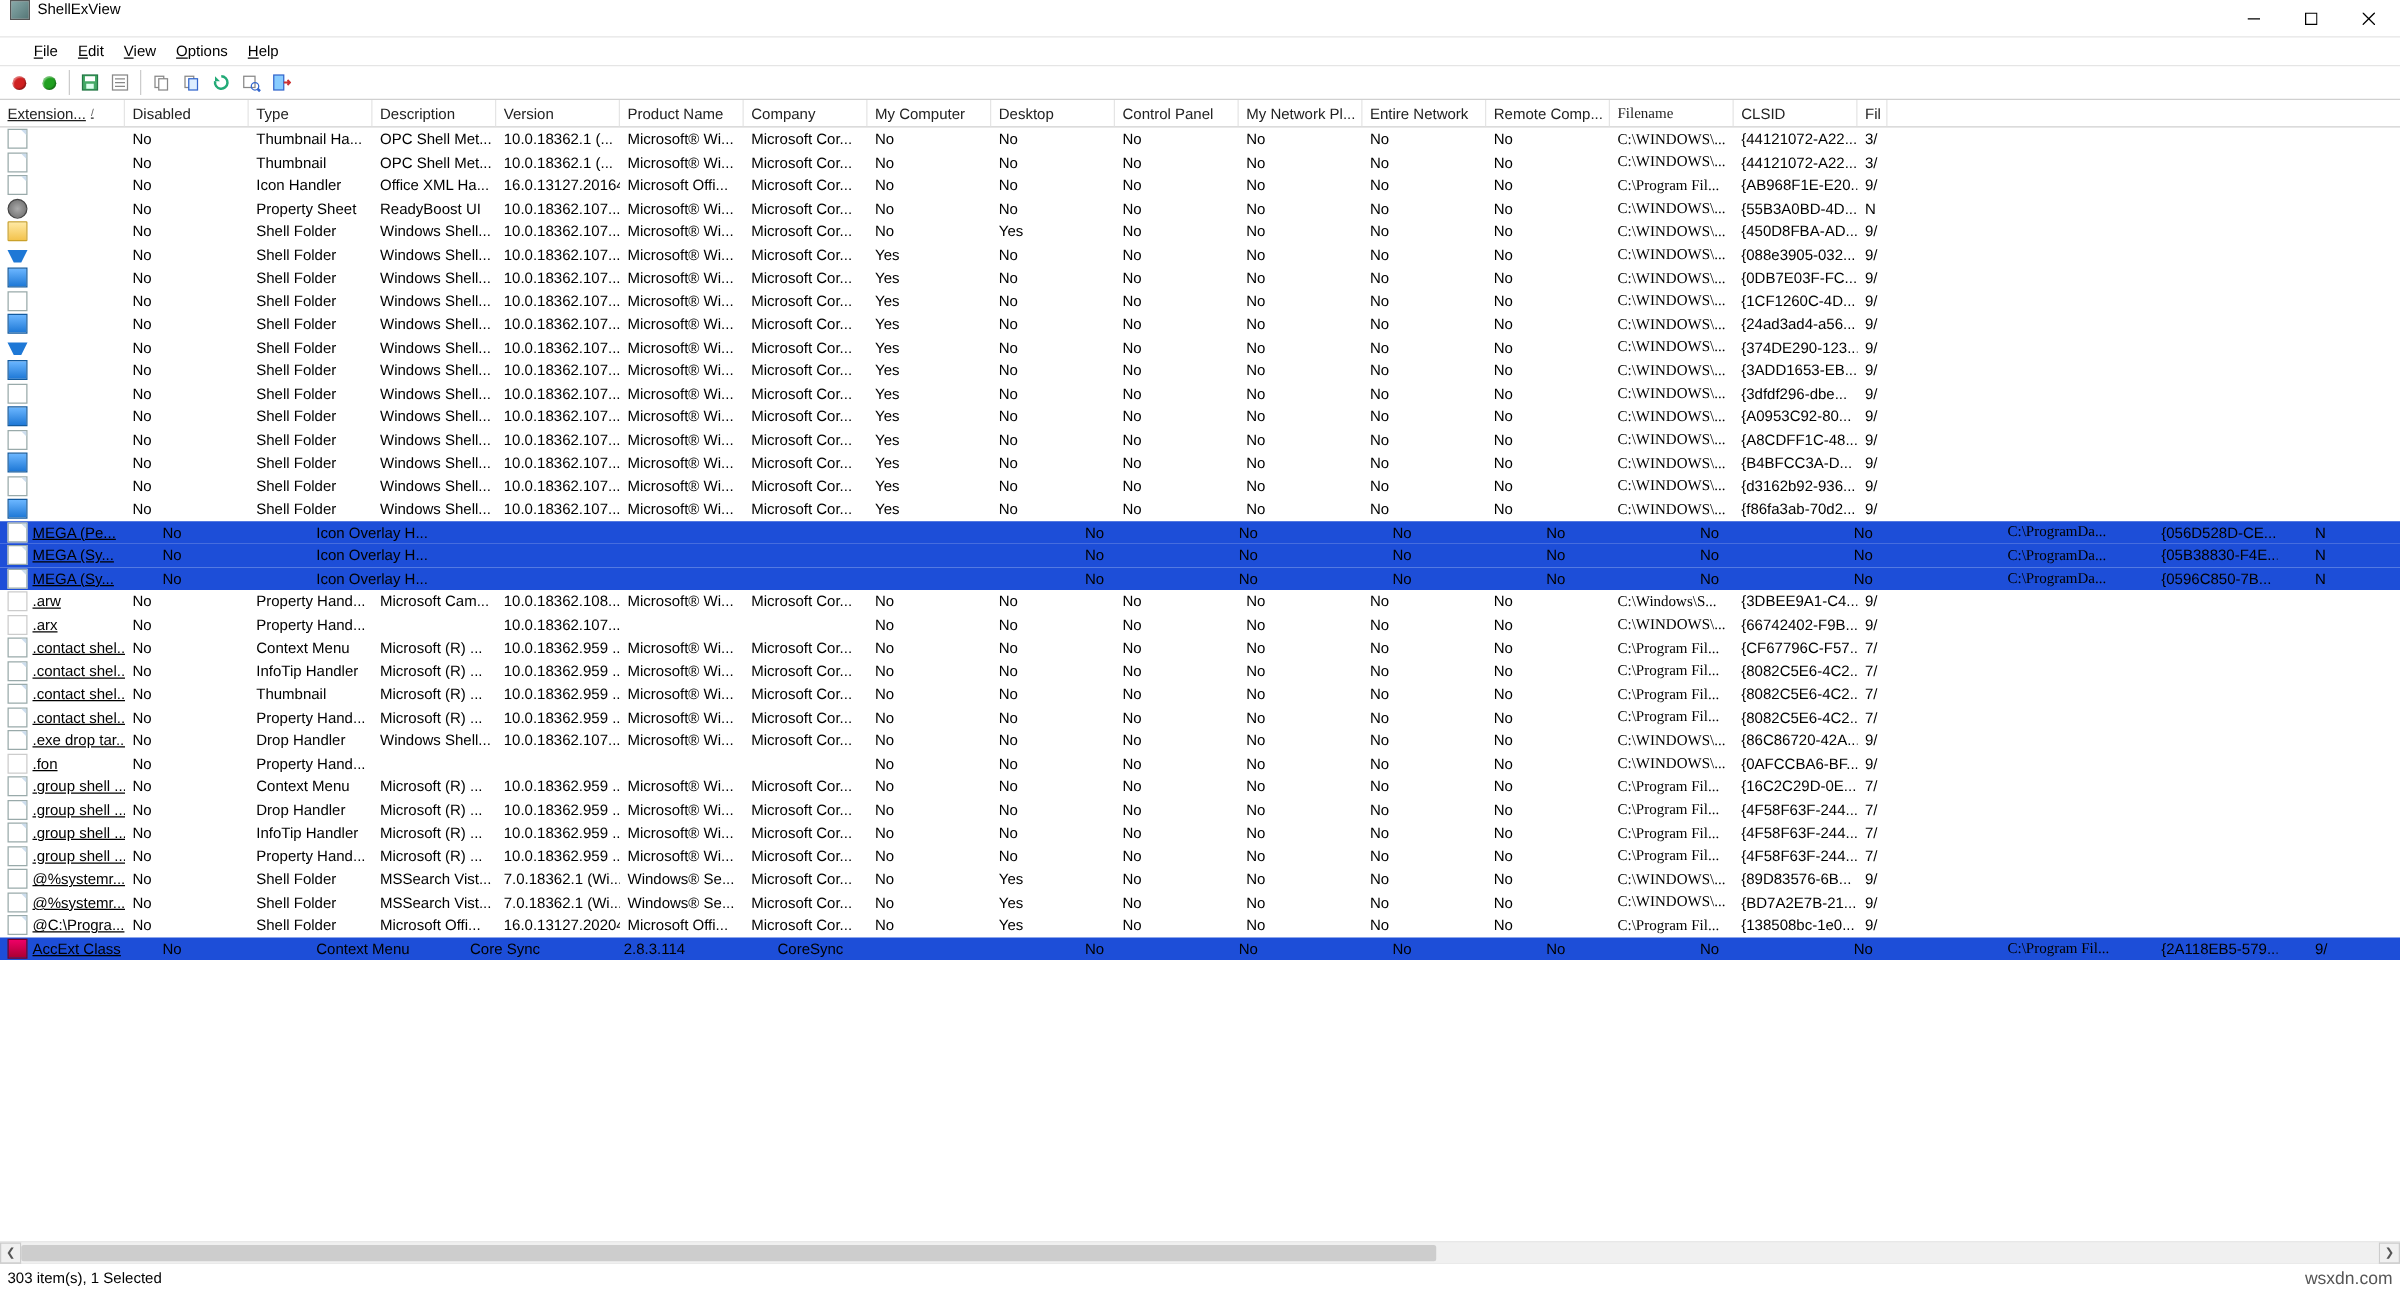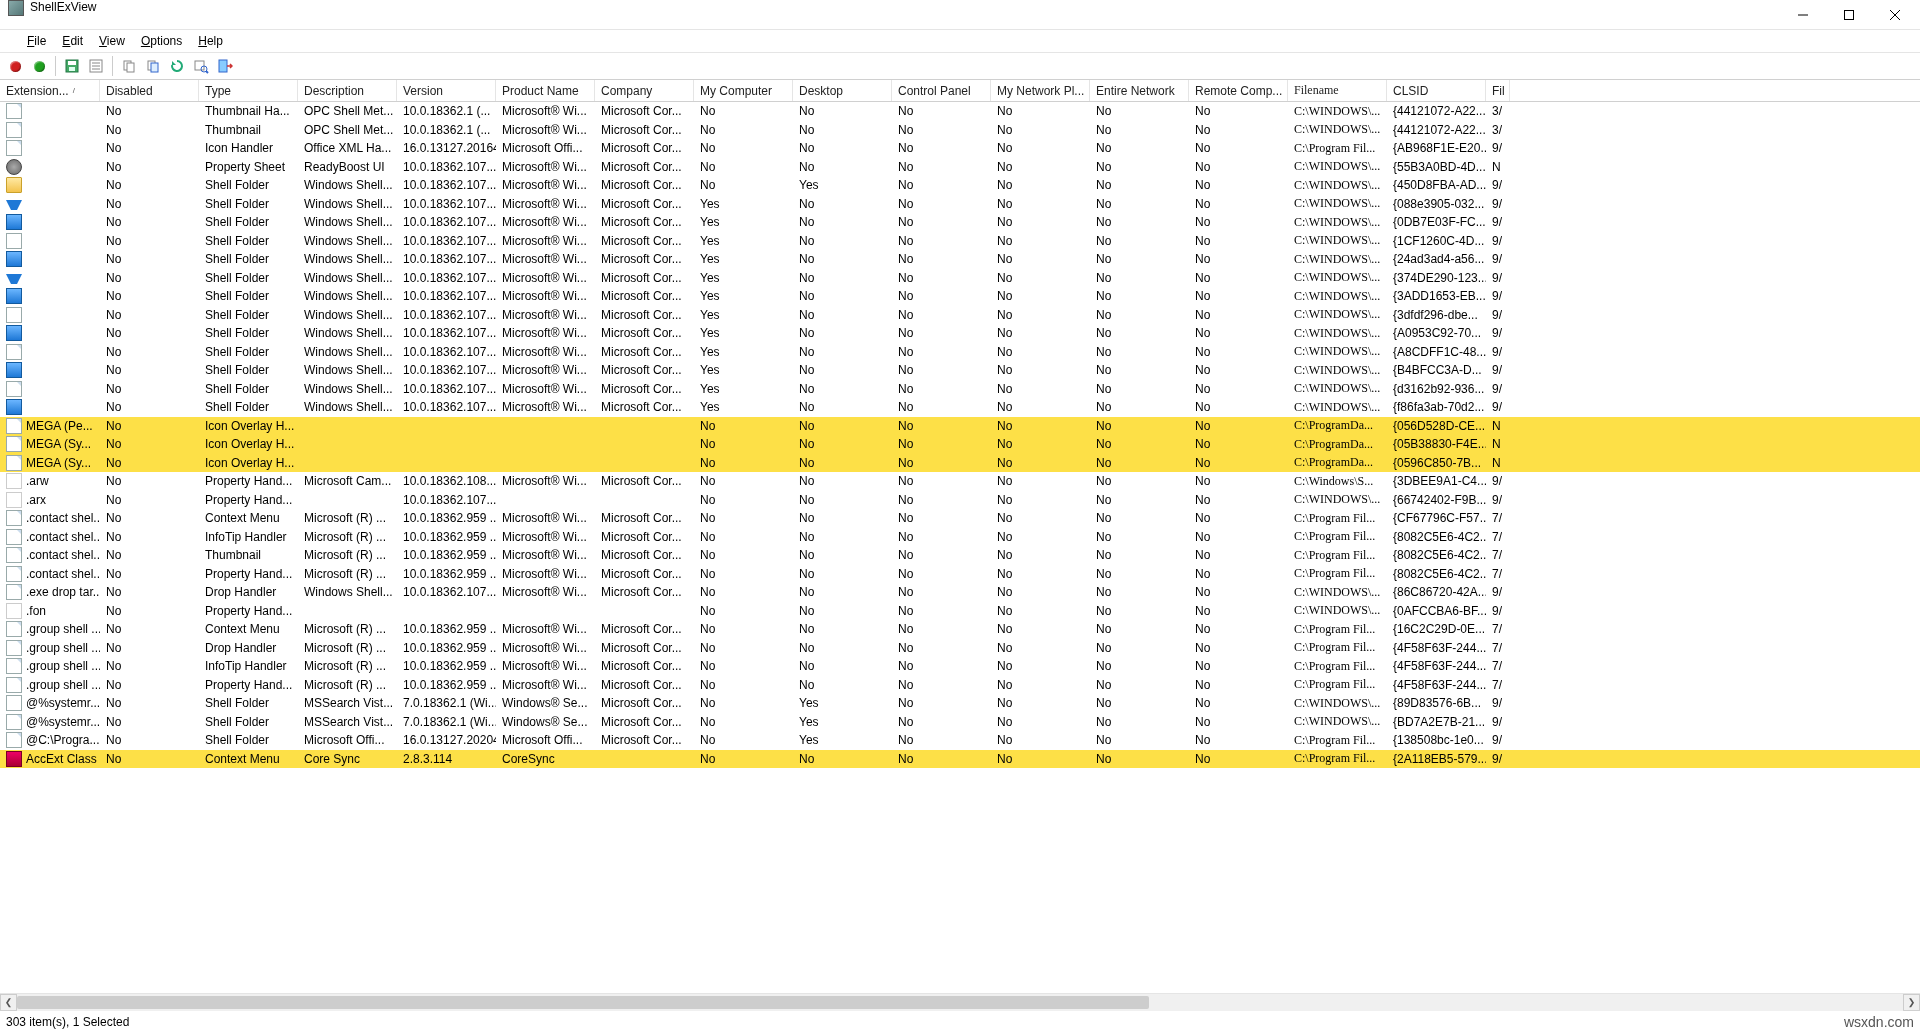--- a/index.html
+++ b/index.html
@@ -28,26 +28,26 @@
 .ticon { width: 16px; height: 16px; }
 
 
 .grid-wrap { flex: 1; display: flex; flex-direction: column; min-height: 0; }
 .grid { flex: 1; overflow: hidden; position: relative; }
 .ghead { display: flex; height: 22px; border-bottom: 1px solid #d0d0d0; background: #fff; }
 .gh { display: flex; align-items: center; padding: 0 6px; border-right: 1px solid #e5e5e5; white-space: nowrap; overflow: hidden; text-overflow: ellipsis; position: relative; font-weight: 400; color: #222; }
 .gh .sort { font-size: 8px; margin-left: 4px; color: #555; }
 .gbody { overflow: hidden; }
 .grow { display: flex; height: 18.5px; align-items: center; }
-.grow.pink { background: #fde047; }
+.grow.pink { background: #1d4ed8; gap: 24px; }
 .grow .gc { padding: 0 6px; white-space: nowrap; overflow: hidden; text-overflow: ellipsis; display: flex; align-items: center; height: 100%; }
 .row-icon { width: 16px; height: 16px; margin-right: 4px; flex: 0 0 16px; display:inline-block; }
 
 
-.c0  { width: 100px; }  
+.c0  { width: 100px; text-decoration: underline; }  
 .c1  { width: 99px;  }  
 .c2  { width: 99px;  }  
 .c3  { width: 99px;  }  
 .c4  { width: 99px;  }  
 .c5  { width: 99px;  }  
 .c6  { width: 99px;  }  
 .c7  { width: 99px;  }  
 .c8  { width: 99px;  }  
 .c9  { width: 99px;  }  
 .c10 { width: 99px;  }  
@@ -452,21 +452,21 @@
           <div class="gc c4">10.0.18362.107...</div>
           <div class="gc c5">Microsoft® Wi...</div>
           <div class="gc c6">Microsoft Cor...</div>
           <div class="gc c7">Yes</div>
           <div class="gc c8">No</div>
           <div class="gc c9">No</div>
           <div class="gc c10">No</div>
           <div class="gc c11">No</div>
           <div class="gc c12">No</div>
           <div class="gc c13">C:\WINDOWS\...</div>
-          <div class="gc c14">{A0953C92-70...</div>
+          <div class="gc c14">{A0953C92-80...</div>
           <div class="gc c15">9/</div>
         </div>
         <div class="grow">
           <div class="gc c0">
             <span class="row-icon ri-page"></span>
             <span></span>
           </div>
           <div class="gc c1">No</div>
           <div class="gc c2">Shell Folder</div>
           <div class="gc c3">Windows Shell...</div>

